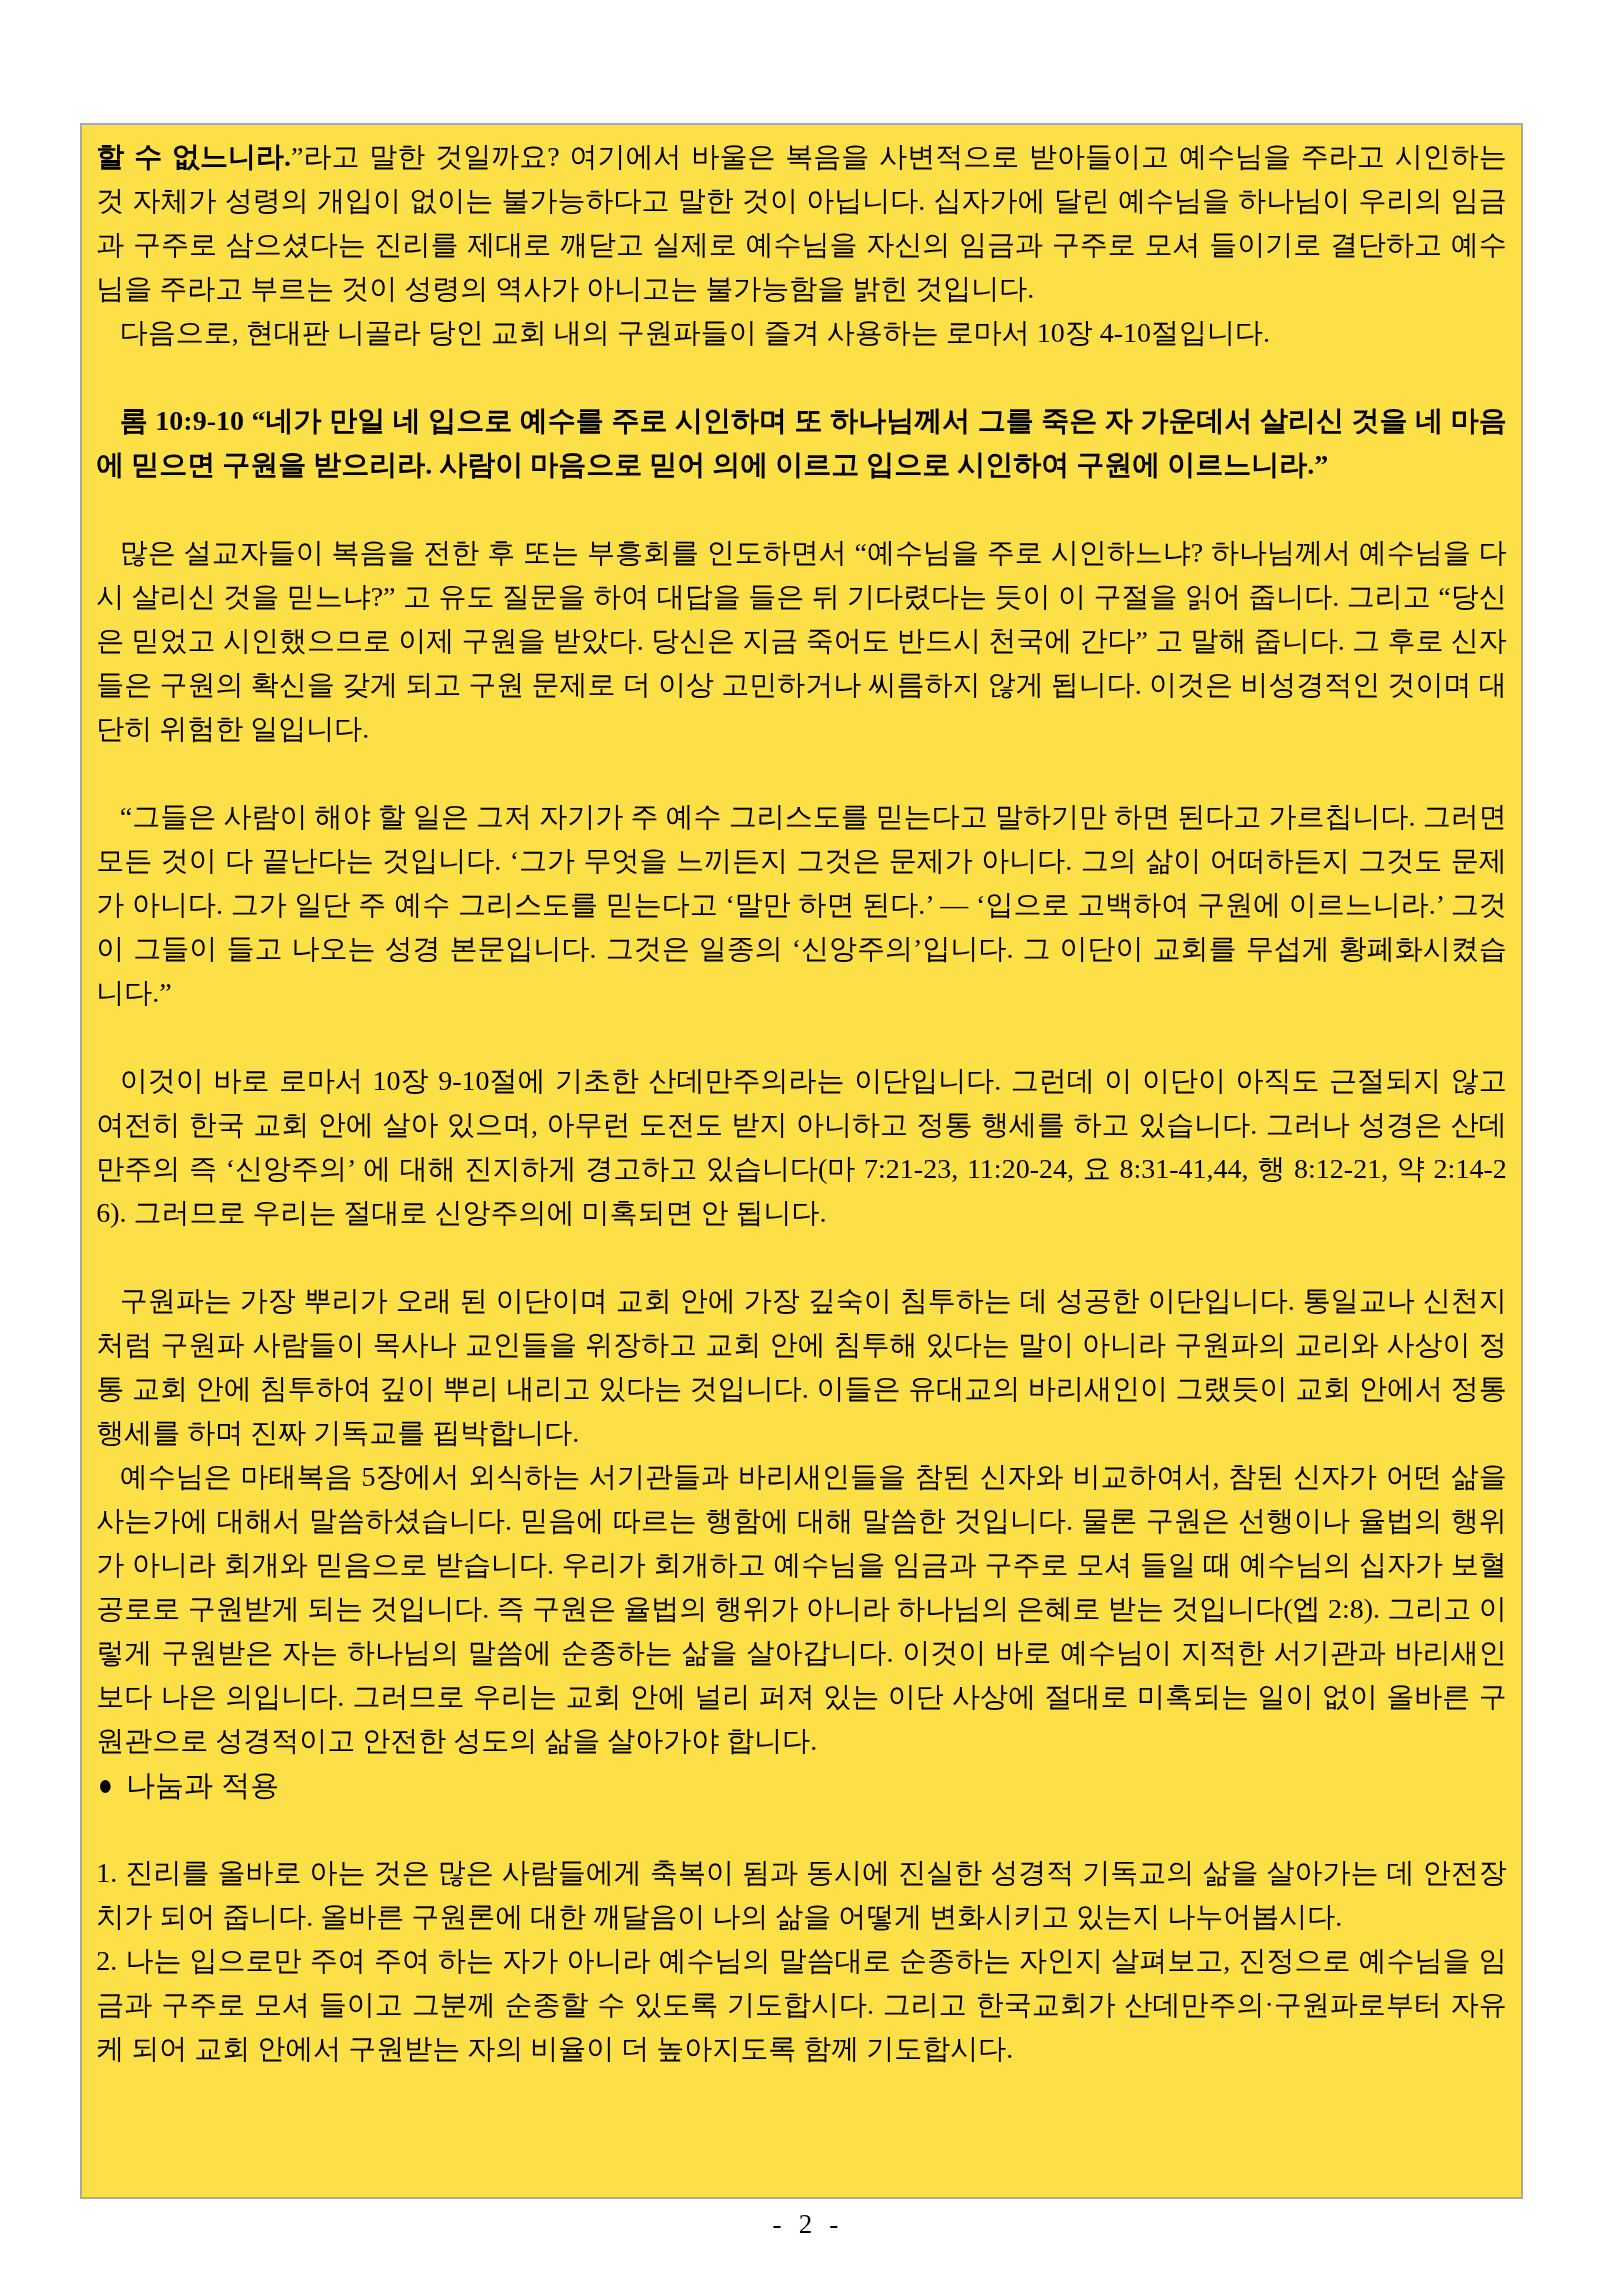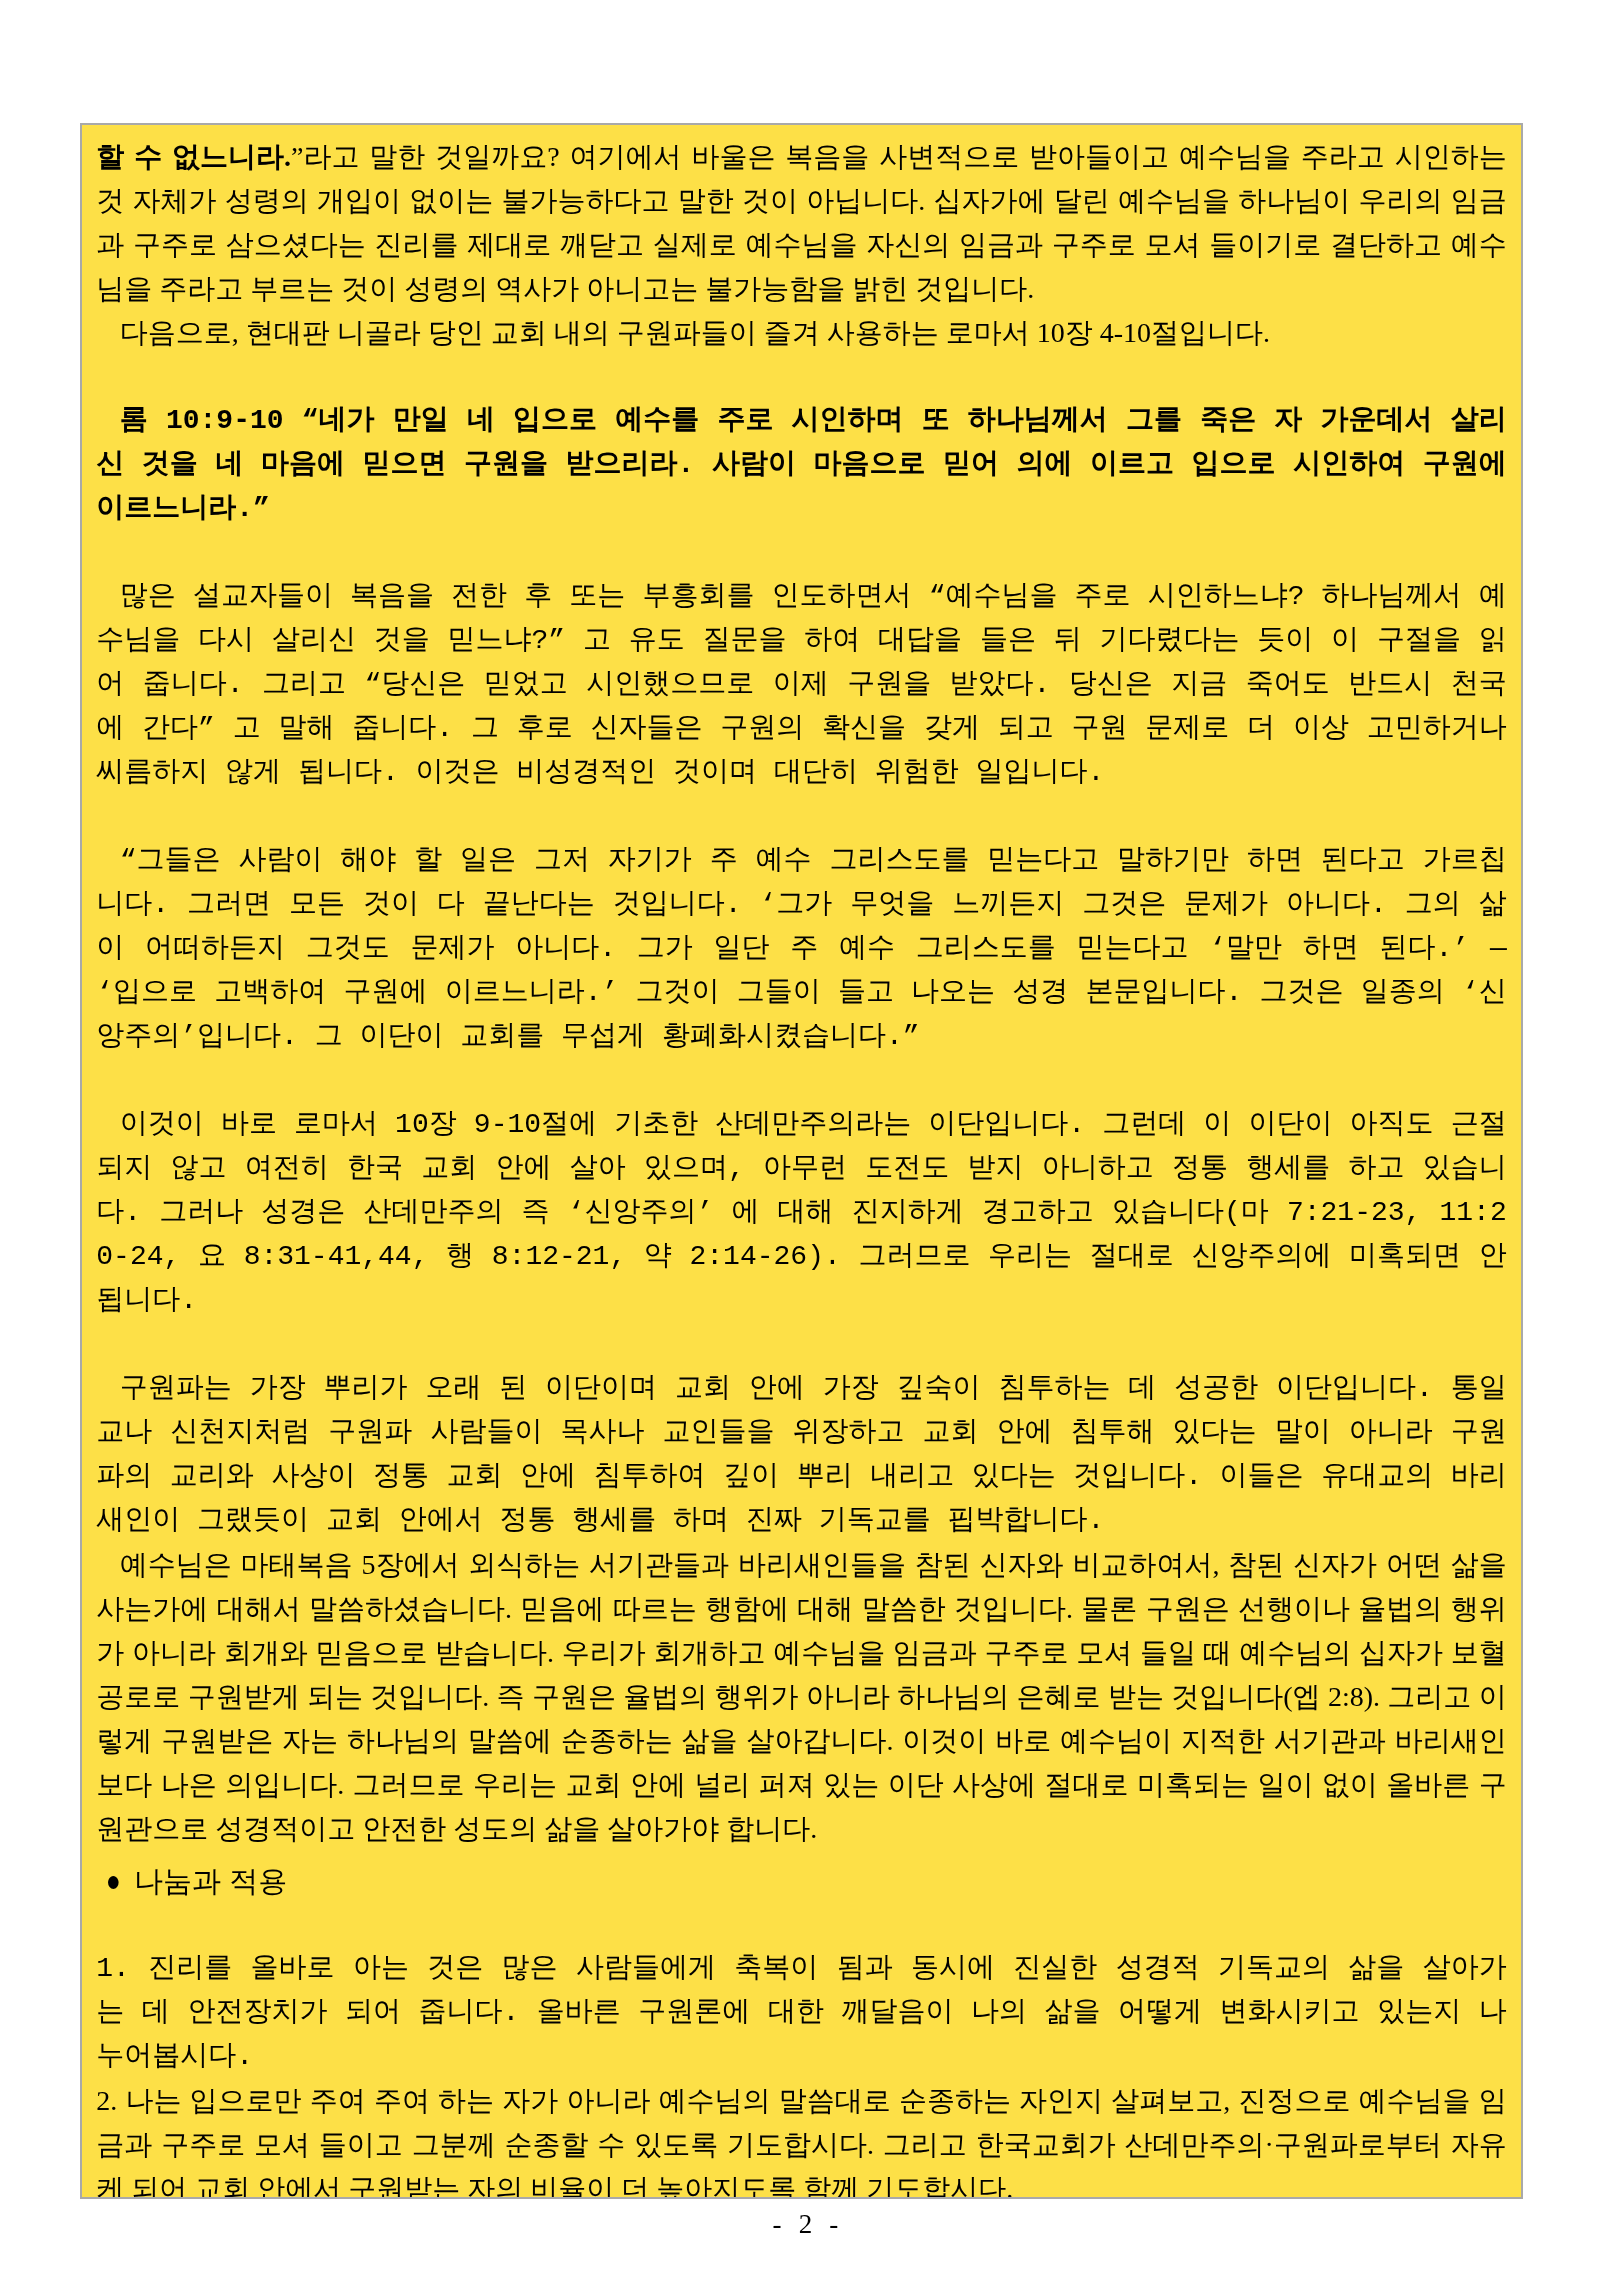--- a/index.html
+++ b/index.html
@@ -28,25 +28,25 @@
   }
   .para {
     margin: 0;
     font-size: 28px;
     line-height: 44px;
     text-align: justify;
     word-break: break-all;
     letter-spacing: 0px;
   }
   .para.indent { text-indent: 23.5px; }
-  .para.gap1 { margin-top: 44px; font-family: Liberation Mono, monospace; }
+  .para.gap1 { margin-top: 44px; }
   .para.bold { font-weight: 700; }
   .seg-bold { font-weight: 700; }
   .section-header {
-    margin: 8px;
+    margin: 0;
     font-family: "Liberation Sans", "DejaVu Sans", sans-serif;
     font-size: 29px;
     line-height: 44px;
     text-align: left;
     word-break: keep-all;
   }
   .section-header .bullet {
     display: inline-block;
     transform: scaleX(0.82);
     margin-right: 11.7px;

